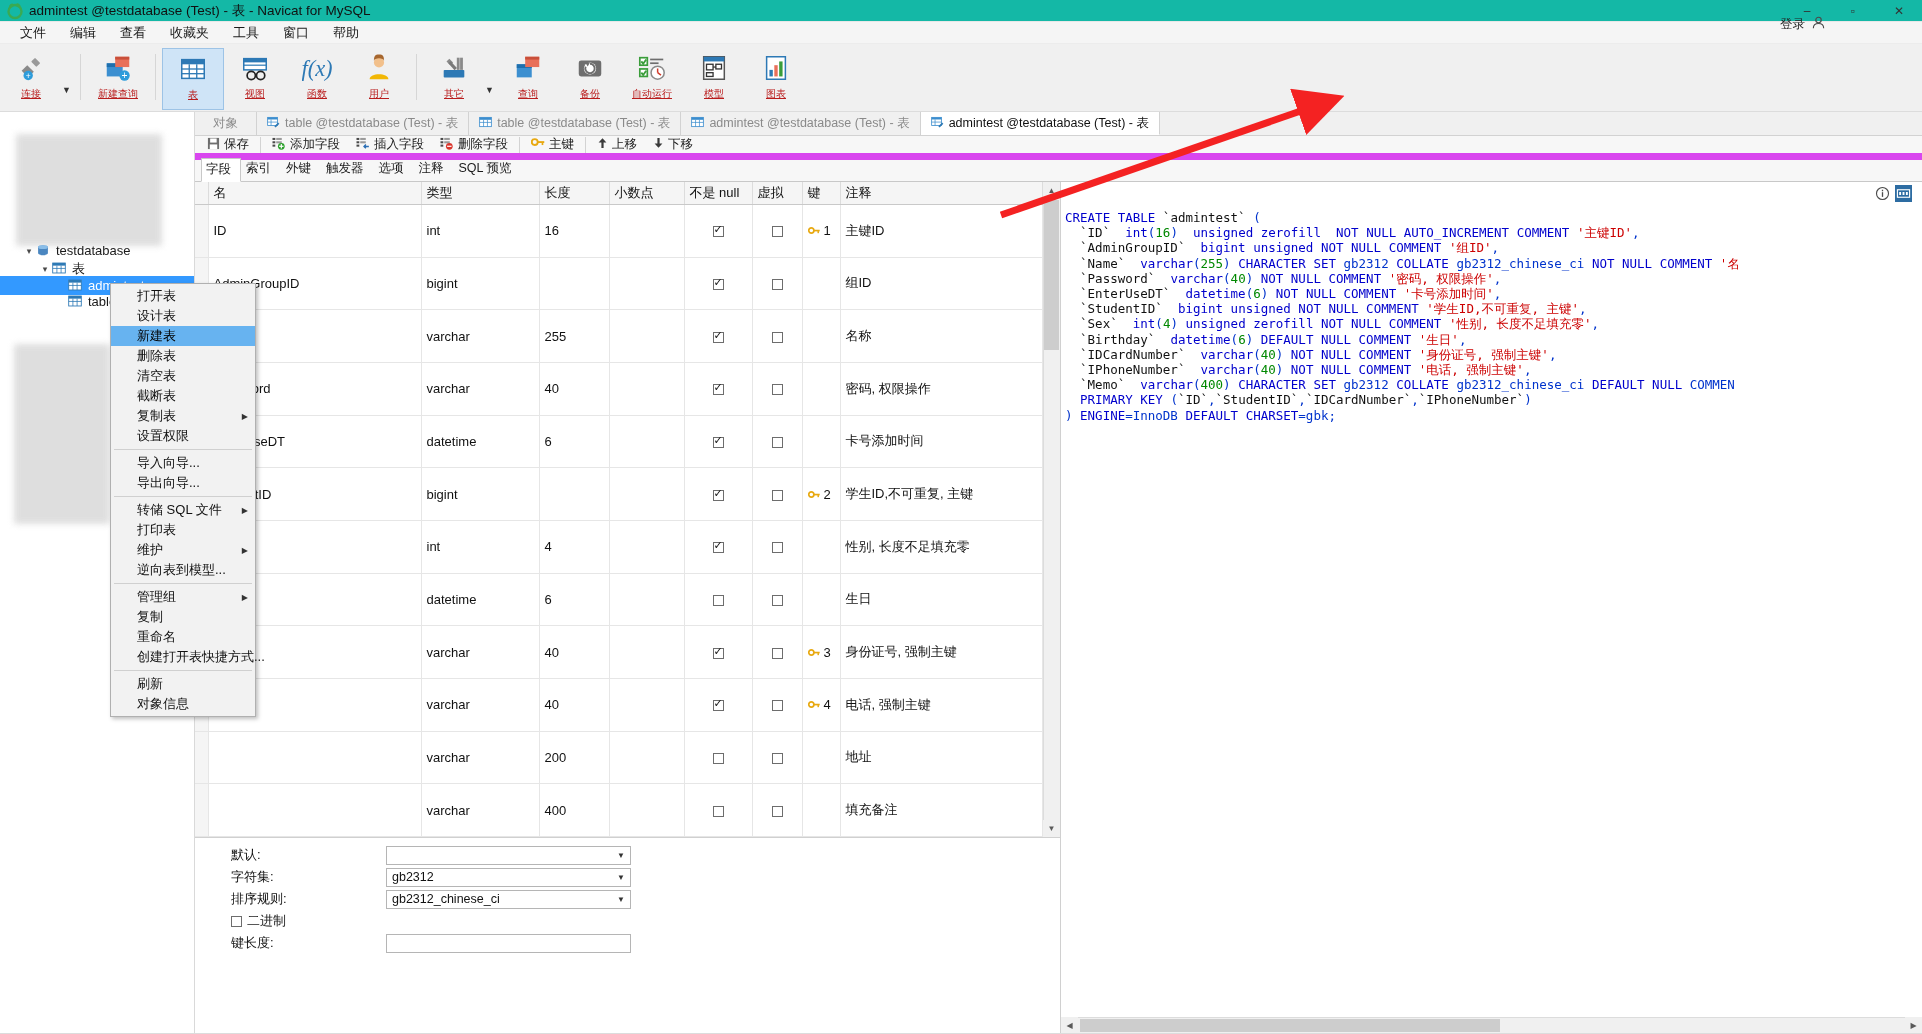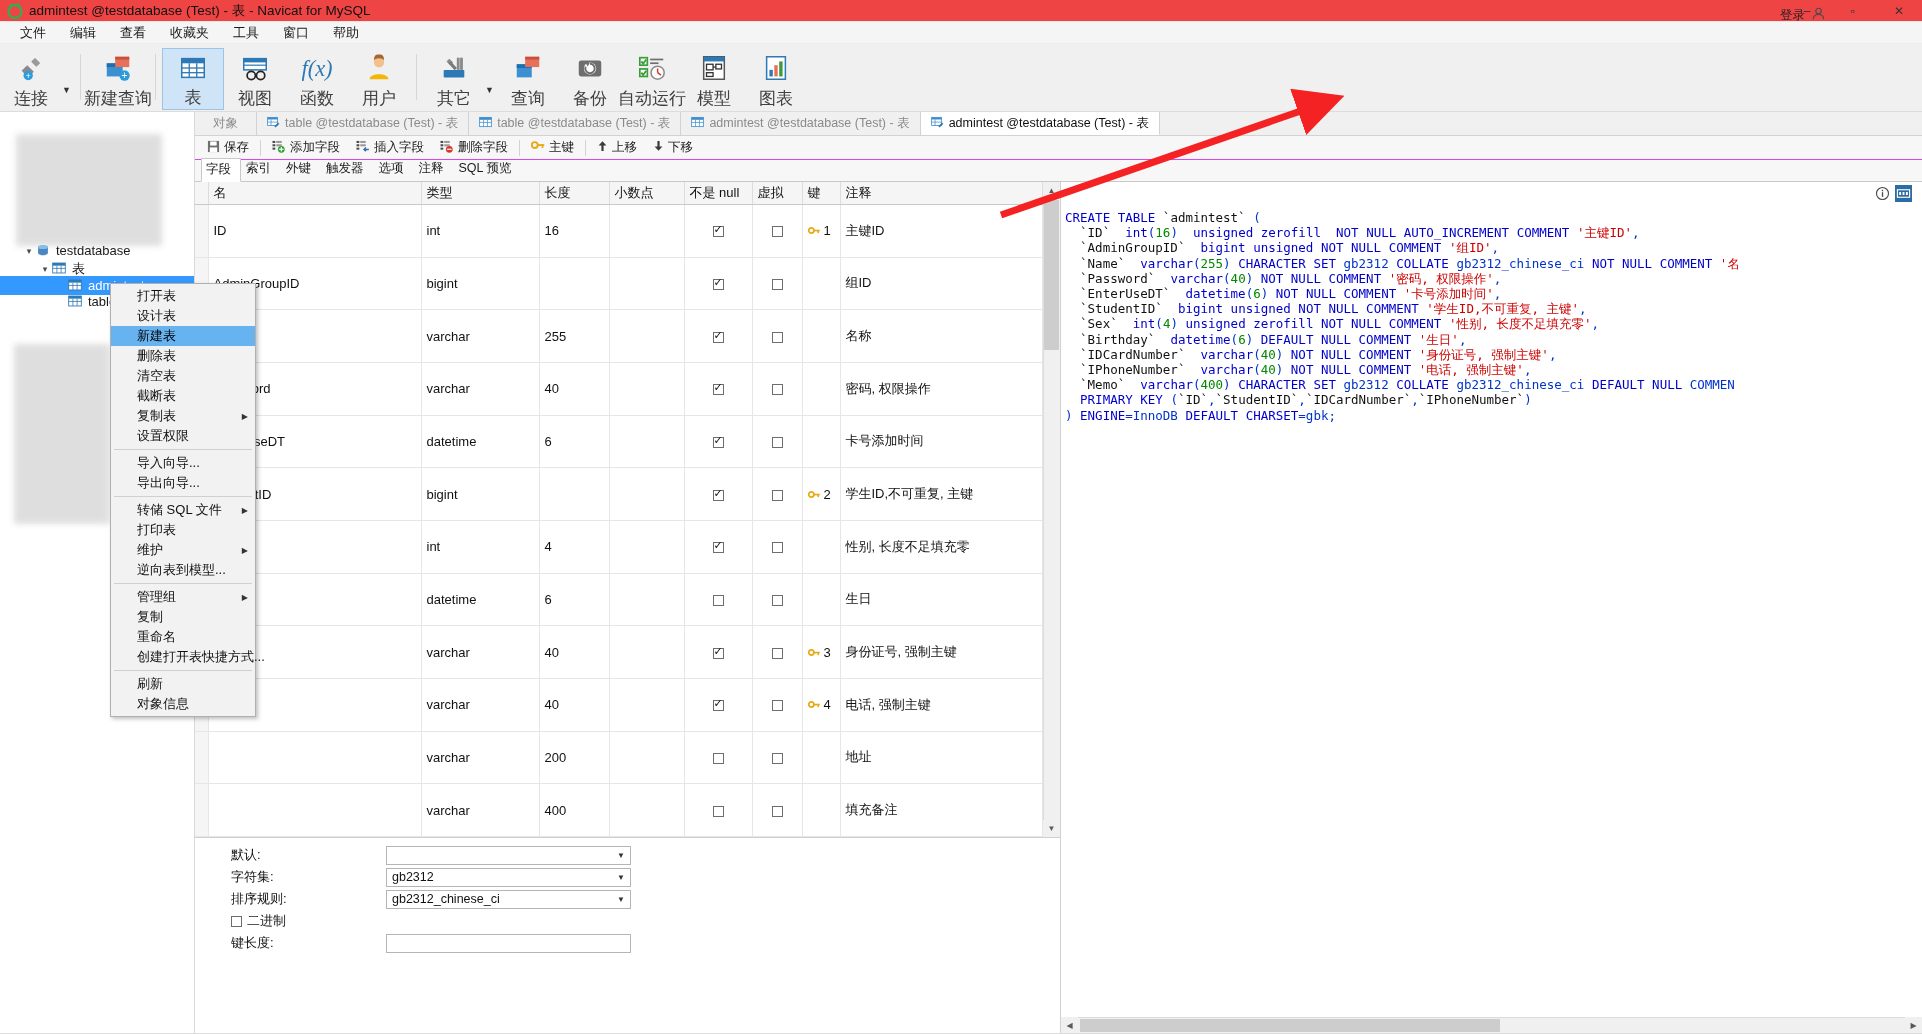--- a/index.html
+++ b/index.html
@@ -6,43 +6,43 @@
   html, body { margin:0; padding:0; }
   body {
     width:1922px; height:1034px;
     font-family:"Liberation Sans","DejaVu Sans",sans-serif;
     font-size:13px; color:#1a1a1a;
     background:#ffffff; overflow:hidden; position:relative;
   }
 
   
   .titlebar{
-    height:22px; background:#ef4444; display:flex; align-items:center;
+    height:22px; background:#14b8a6; display:flex; align-items:center;
     border-bottom:1px solid #e8e8e8; position:relative;
   }
   .title-ico{ width:18px;height:18px;margin:0 5px 0 6px; flex:0 0 auto;}
   .title-text{ font-size:13.5px; color:#111; white-space:nowrap;}
   .win-btns{ position:absolute; right:0; top:0; height:22px; display:flex;}
   .win-btn{ width:46px;height:22px;display:flex;align-items:center;justify-content:center;
     font-size:12px;color:#333;}
-  .login-area{position:absolute; right:96px; top:4px; height:22px; display:flex;
+  .login-area{position:absolute; right:96px; top:13px; height:22px; display:flex;
     align-items:center; gap:6px; font-size:12.5px; color:#222;}
 
   
   .menubar{ height:22px; background:#f5f5f5; display:flex; align-items:center;
     padding-left:8px; gap:0px; border-bottom:1px solid #ececec;}
   .menu-item{ padding:2px 12px; font-size:13px; color:#1a1a1a; white-space:nowrap;}
 
   
   .ribbon{ height:68px; background:#f0f0f0; display:flex; align-items:flex-start;
     border-bottom:1px solid #dcdcdc; padding-top:4px; position:relative;}
   .rb{ width:62px; display:flex; flex-direction:column; align-items:center;
     padding-top:4px; height:62px; justify-content:flex-start;}
   .rb .glyph{ height:32px;display:flex;align-items:center;justify-content:center;}
-  .rb .lbl{ font-size:17px; color:#404040; margin-top:3px; white-space:nowrap;}
+  .rb .lbl{ font-size:10px; color:#b91c1c; margin-top:3px; white-space:nowrap;text-decoration:underline;}
   .rb.sel{ background:#cfe4f7; border:1px solid #9dc3e6;}
   .rb-sep{ width:1px; height:46px; background:#d6d6d6; margin:6px 6px 0 6px;}
   .rb-caret{ width:12px; align-self:center; margin-top:20px; font-size:9px; color:#333;}
 
   
   .workspace{ display:flex; height:calc(1034px - 22px - 22px - 69px); }
 
   
   .tree{ width:195px; flex:0 0 195px; background:#ffffff;
     border-right:1px solid #d9d9d9; padding-top:4px; position:relative; overflow:hidden;}
@@ -57,21 +57,21 @@
 
   .doctabs{ height:24px; background:#f0f0f0; display:flex; align-items:stretch;
      border-bottom:1px solid #d2d2d2;}
   .dtab{ display:flex;align-items:center; gap:5px; padding:0 10px;
      font-size:12.5px; color:#8a8a8a; border-right:1px solid #d2d2d2;
      background:#f0f0f0; white-space:nowrap;}
   .dtab.obj{ color:#8a8a8a; padding:0 18px;}
   .dtab.active{ background:#ffffff; color:#111; border-bottom:1px solid #fff;}
 
   .subbar{ height:24px; background:#f7f7f7; display:flex; align-items:center;
-    gap:0; padding-left:4px; border-bottom:1px solid #d946ef;}
+    gap:0; padding-left:4px; border-bottom:7px solid #d946ef;}
   .sb{ display:flex; align-items:center; gap:4px; padding:0 8px; height:22px;
     font-size:12.5px; color:#1a1a1a; white-space:nowrap;}
   .sb-sep{ width:1px;height:16px;background:#d3d3d3;margin:0 3px;}
 
   .fieldtabs{ height:22px; background:#f7f7f7; display:flex; align-items:flex-end;
     padding-left:6px; border-bottom:1px solid #c8c8c8;}
   .ftab{ padding:2px 9px 3px 4px; font-size:12.5px; color:#1a1a1a;
     border:1px solid transparent; white-space:nowrap;}
   .ftab.active{ background:#fff; border:1px solid #c8c8c8; border-bottom:1px solid #fff;
     margin-bottom:-1px;}

